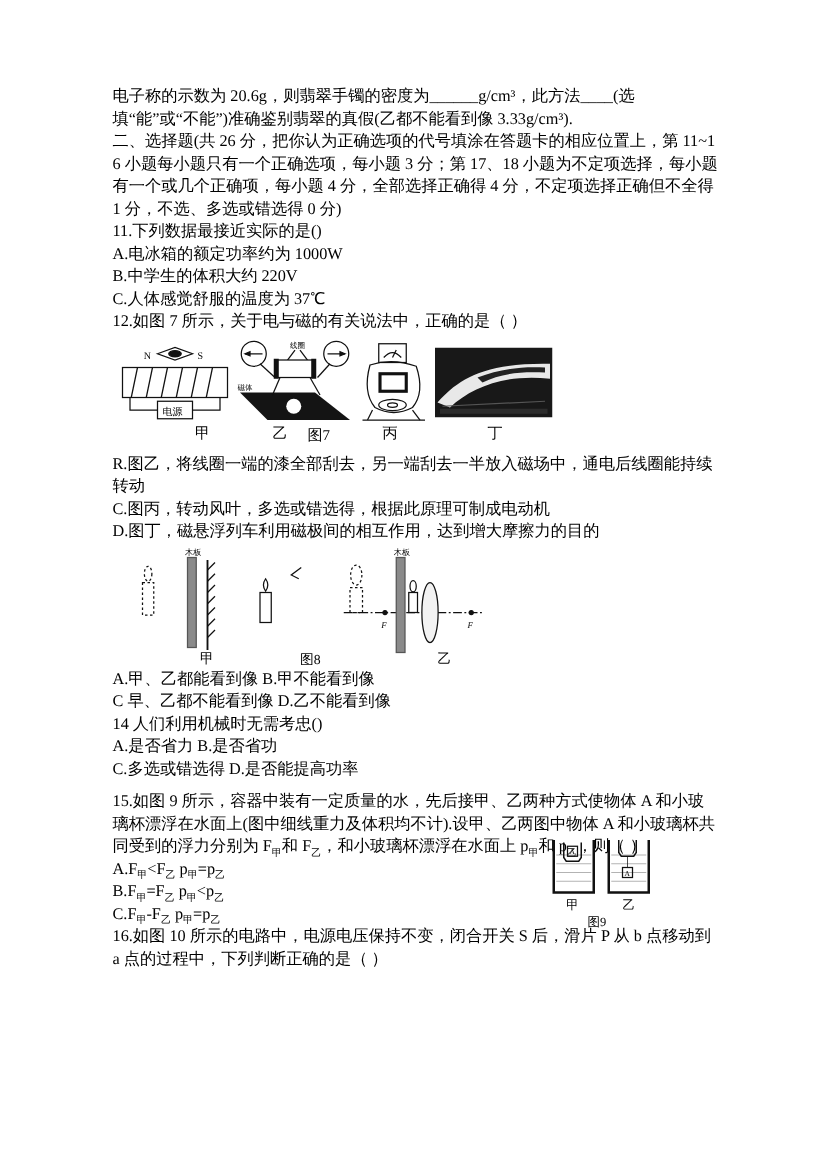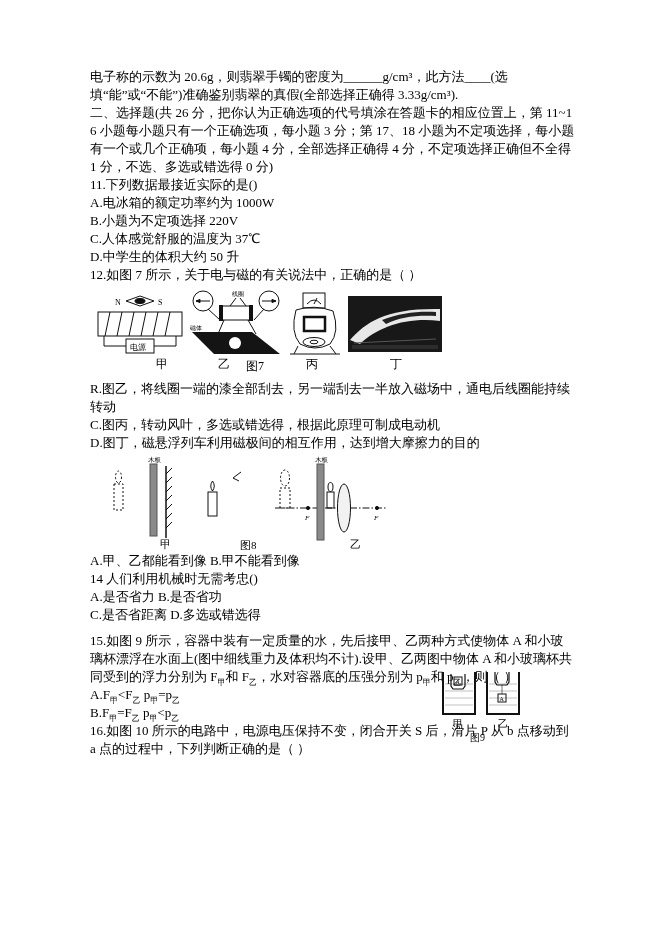--- a/index.html
+++ b/index.html
@@ -15,29 +15,28 @@
   .fig-label{position:absolute;font-size:12px;line-height:12px;}
   .q15-block{position:relative;}
   svg{display:block;}
   svg text{font-family:"Liberation Serif", serif;}
 </style>
 </head>
 <body>
 
 <div class="page">
 
-  <p>电子称的示数为 20.6g，则翡翠手镯的密度为______g/cm³，此方法____(选填“能”或“不能”)准确鉴别翡翠的真假(全部选择正确得 3.33g/cm³).</p>
+  <p>电子称的示数为 20.6g，则翡翠手镯的密度为______g/cm³，此方法____(选填“能”或“不能”)准确鉴别翡翠的真假(乙都不能看到像 3.33g/cm³).</p>
 
   <p>二、选择题(共 26 分，把你认为正确选项的代号填涂在答题卡的相应位置上，第 11~16 小题每小题只有一个正确选项，每小题 3 分；第 17、18 小题为不定项选择，每小题有一个或几个正确项，每小题 4 分，全部选择正确得 4 分，不定项选择正确但不全得 1 分，不选、多选或错选得 0 分)</p>
 
   <p>11.下列数据最接近实际的是()</p>
   <p>A.电冰箱的额定功率约为 1000W</p>
-  <p>B.小题为不定项选择 220V</p>
+  <p>B.中学生的体积大约 220V</p>
   <p>C.人体感觉舒服的温度为 37℃</p>
-  <p>D.中学生的体积大约 50 升</p>
 
   <p>12.如图 7 所示，关于电与磁的有关说法中，正确的是（ ）</p>
 
   <div class="fig fig7">
 
     <svg class="fig-abs" style="left:6px;top:10px" width="88" height="62" viewBox="0 0 88 62">
       <g fill="none" stroke="#111" stroke-width="1">
         <polygon points="30,7 44,2 58,7 44,12"></polygon>
         <ellipse cx="44" cy="7" rx="5" ry="2.5" fill="#111"></ellipse>
         <rect x="2" y="18" width="84" height="24"></rect>
@@ -147,29 +146,31 @@
       <text x="207" y="8" font-size="6.5">木板</text>
       <text x="197" y="66" font-size="7" font-style="italic">F</text>
       <text x="266" y="66" font-size="7" font-style="italic">F</text>
       <text x="52" y="94" font-size="11">甲</text>
       <text x="132" y="95" font-size="11">图8</text>
       <text x="242" y="94" font-size="11">乙</text>
     </svg>
   </div>
 
   <p>A.甲、乙都能看到像 B.甲不能看到像</p>
+  <p>C 早、乙都不能看到像 D.乙不能看到像</p>
 
   <p>14 人们利用机械时无需考忠()</p>
   <p>A.是否省力 B.是否省功</p>
-  <p>C.是否省距离 D.多选或错选得</p>
+  <p>C.多选或错选得 D.是否能提高功率</p>
 
   <div class="q15-block" style="margin-top:8px">
-    <p><span>15.如图 9 所示，容器中装有一定质量的水，先后接甲、乙两种方式使物体 A 和小玻璃杯漂浮在水面上(图中细线重力及体积均不计).设甲、乙两图中物体 A 和小玻璃杯共同受到的浮力分别为 F</span><sub>甲</sub><span>和 F</span><sub>乙</sub><span>，水对容器底的压强分别为 p</span><sub>甲</sub><span>和 p</span><sub>乙</sub><span>，则（ ）</span></p>
+    <p><span>15.如图 9 所示，容器中装有一定质量的水，先后接甲、乙两种方式使物体 A 和小玻璃杯漂浮在水面上(图中细线重力及体积均不计).设甲、乙两图中物体 A 和小玻璃杯共同受到的浮力分别为 F</span><sub>甲</sub><span>和 F</span><sub>乙</sub><span>，和小玻璃杯漂浮在水面上 p</span><sub>甲</sub><span>和 p</span><sub>乙</sub><span>，则（ ）</span></p>
     <p><span>A.F</span><sub>甲</sub><span>&lt;F</span><sub>乙</sub><span> p</span><sub>甲</sub><span>=p</span><sub>乙</sub></p>
     <p><span>B.F</span><sub>甲</sub><span>=F</span><sub>乙</sub><span> p</span><sub>甲</sub><span>&lt;p</span><sub>乙</sub></p>
+    <p><span>C.F</span><sub>甲</sub><span>-F</span><sub>乙</sub><span> p</span><sub>甲</sub><span>=p</span><sub>乙</sub></p>
 
     <svg class="fig-abs" style="left:347px;top:38px" width="86" height="74" viewBox="0 0 86 74">
       <g fill="none" stroke="#111" stroke-width="1">
 
         <polyline points="6,2 6,44 38,44 38,2" stroke-width="2"></polyline>
         <line x1="8" y1="14" x2="36" y2="14" stroke="#999" stroke-width="0.6"></line>
         <line x1="8" y1="21" x2="36" y2="21" stroke="#999" stroke-width="0.6"></line>
         <line x1="8" y1="28" x2="36" y2="28" stroke="#999" stroke-width="0.6"></line>
         <line x1="8" y1="35" x2="36" y2="35" stroke="#999" stroke-width="0.6"></line>
         <polyline points="14,4 14,16 16,19 26,19 28,16 28,4" stroke-width="1.2"></polyline>

